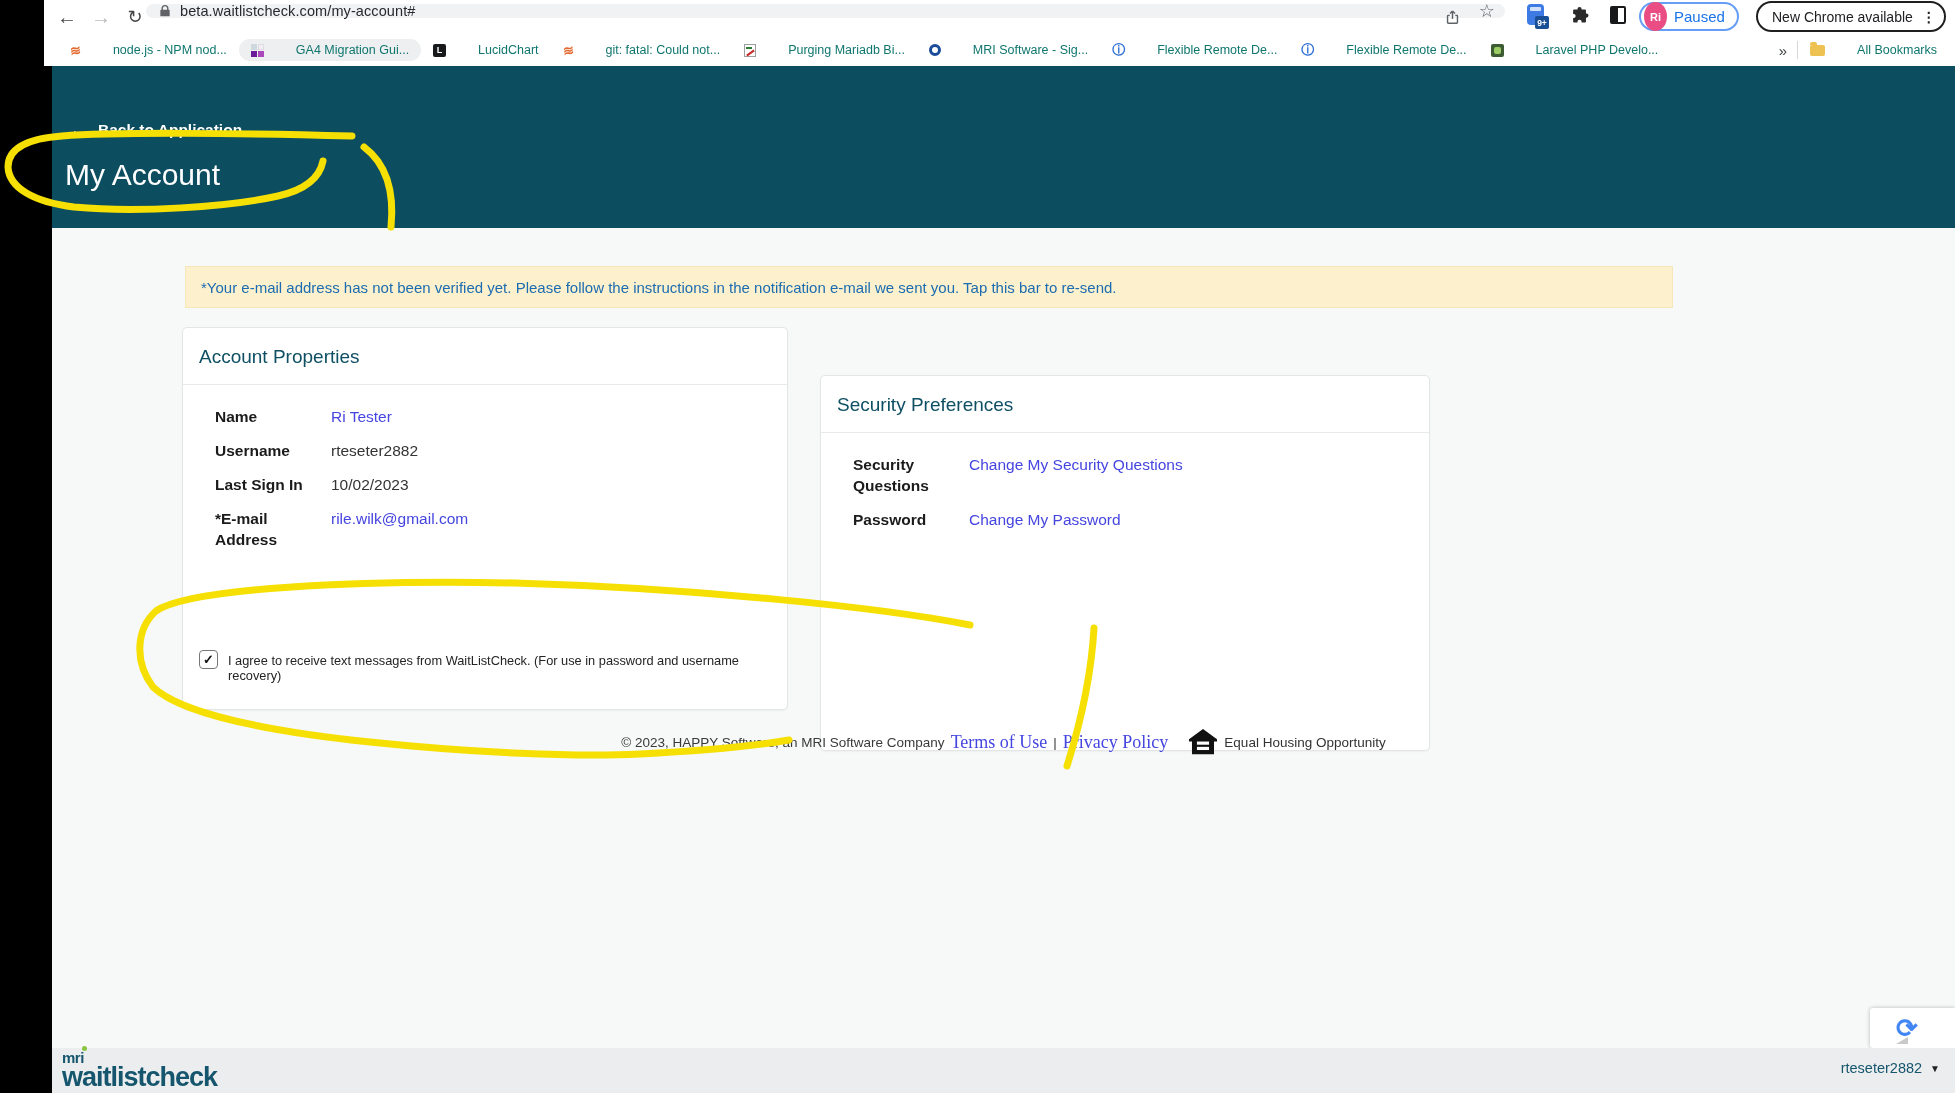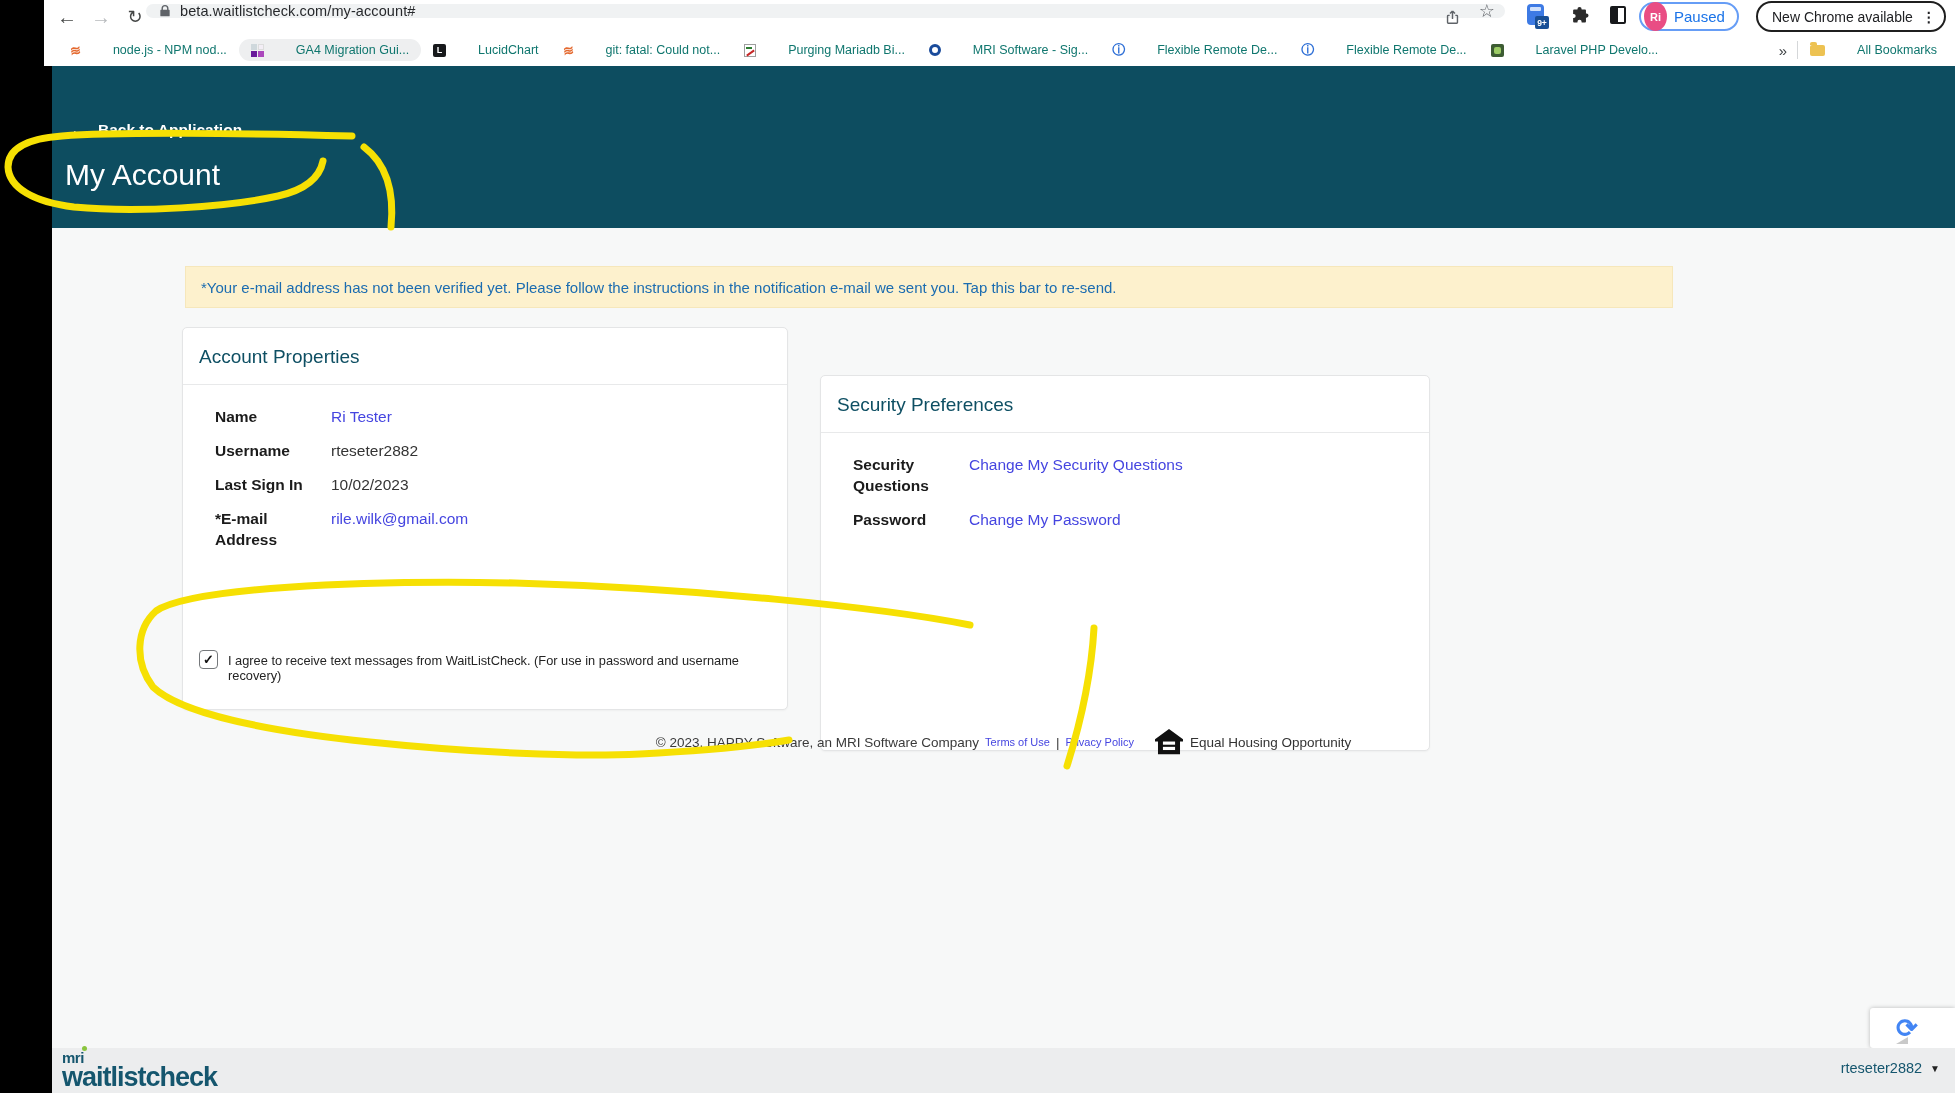--- a/index.html
+++ b/index.html
@@ -78,21 +78,21 @@
   .plabel{width:116px;font-size:15.5px;font-weight:700;color:#1b1b1b;line-height:21px;flex:none;}
   .pvalue{font-size:15.5px;color:#343434;line-height:21px;}
   .pvalue.link{color:#4545e0;}
   .consent{position:absolute;left:16px;top:322px;display:flex;align-items:flex-start;gap:10px;}
   .cbox{width:19px;height:19px;border:1.6px solid #75787b;border-radius:4px;background:#fff;flex:none;
         display:flex;align-items:center;justify-content:center;font-size:13px;font-weight:bold;color:#121212;}
   .consent .ctext{font-size:12.8px;color:#242424;padding-top:3px;}
 
   .site-footer{position:absolute;left:0;right:0;top:500px;display:flex;align-items:center;justify-content:center;gap:6px;}
   .site-footer .ftext{font-size:13.5px;color:#3a3a3a;}
-  .site-footer a{font-size:11px;color:#4545e0;text-decoration:none;}
+  .site-footer a{font-size:18px;color:#4545e0;text-decoration:none;font-family:Liberation Serif, serif;}
   .eho{display:flex;align-items:center;gap:6px;margin-left:14px;}
   .eho .ftext{color:#333;}
 
   .bottombar{position:absolute;bottom:0;left:52px;right:0;height:45px;background:#ecedee;}
   .brand{position:absolute;left:10px;top:2px;line-height:1;}
   .brand .mri{font-size:15px;font-weight:bold;color:#15566e;letter-spacing:-.5px;position:relative;}
   .brand .mri i{position:absolute;right:-3px;top:-3px;width:5px;height:5px;background:#8bc53f;border-radius:50%;}
   .brand .wlc{display:block;font-size:27px;font-weight:bold;color:#15566e;letter-spacing:-1px;margin-top:-2px;}
   .user-chip{position:absolute;right:15px;top:12px;display:flex;align-items:center;gap:8px;}
   .user-chip .uname{font-size:14.5px;color:#15566e;}

